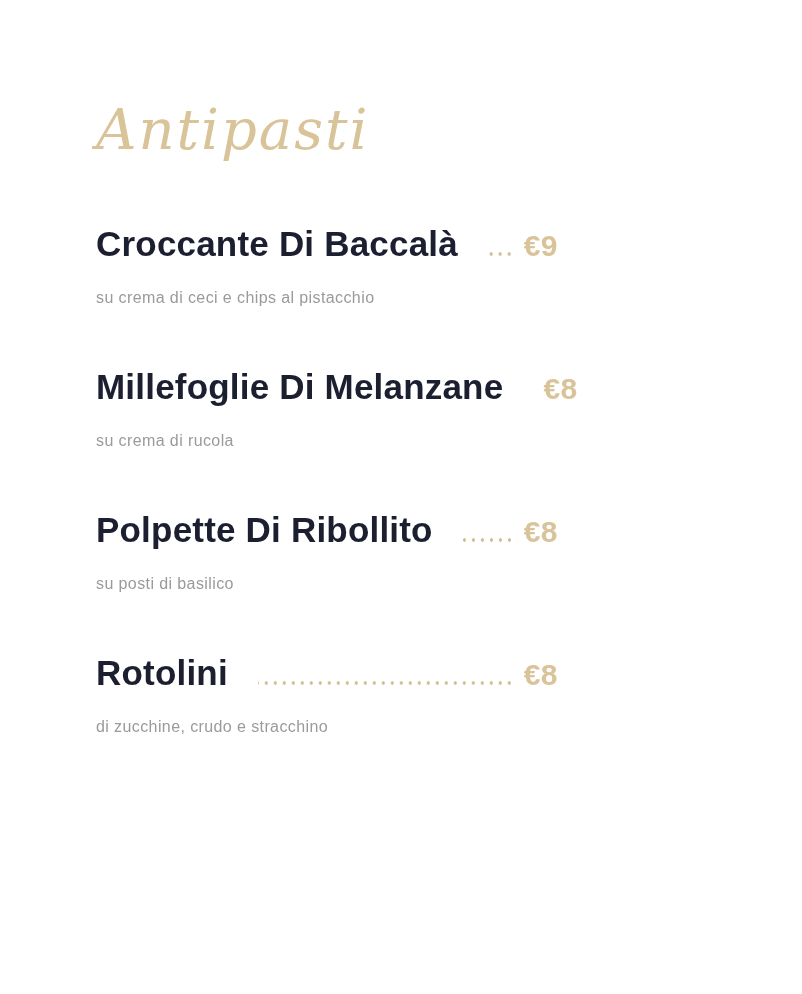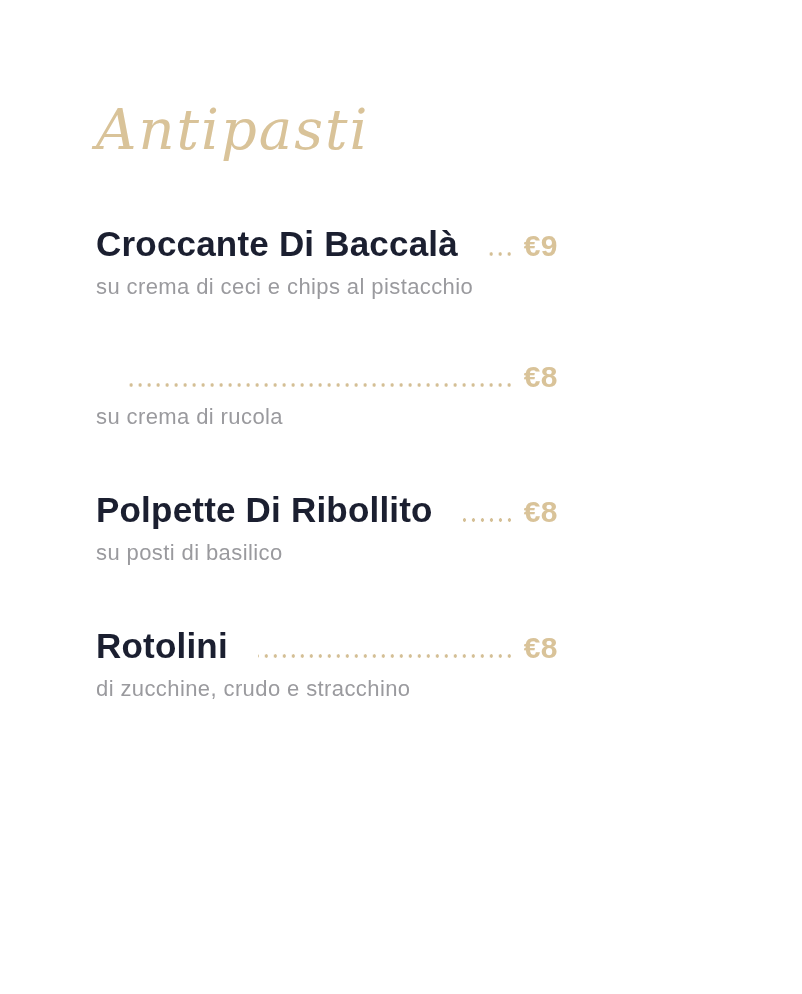--- a/index.html
+++ b/index.html
@@ -51,22 +51,22 @@
   }
   .price {
     font-size: 30px;
     font-weight: 700;
     color: #d9c399;
     letter-spacing: 0.5px;
     white-space: nowrap;
     flex: 0 0 auto;
   }
   .desc {
-    margin-top: 10px;
-    font-size: 22px;
+    margin-top: 25px;
+    font-size: 16px;
     font-weight: 400;
     color: #9a9a9e;
     letter-spacing: 0.4px;
   }
 </style>
 </head>
 <body>
 
 <div class="menu">
   <h1 class="section-title">Antipasti</h1>
@@ -75,20 +75,21 @@
     <div class="row">
       <span class="name">Croccante Di Baccalà</span>
       <span class="leader"></span>
       <span class="price">€9</span>
     </div>
     <div class="desc">su crema di ceci e chips al pistacchio</div>
   </div>
 
   <div class="item">
     <div class="row">
+      <span class="name">Millefoglie Di Melanzane</span>
       <span class="leader"></span>
       <span class="price">€8</span>
     </div>
     <div class="desc">su crema di rucola</div>
   </div>
 
   <div class="item">
     <div class="row">
       <span class="name">Polpette Di Ribollito</span>
       <span class="leader"></span>

